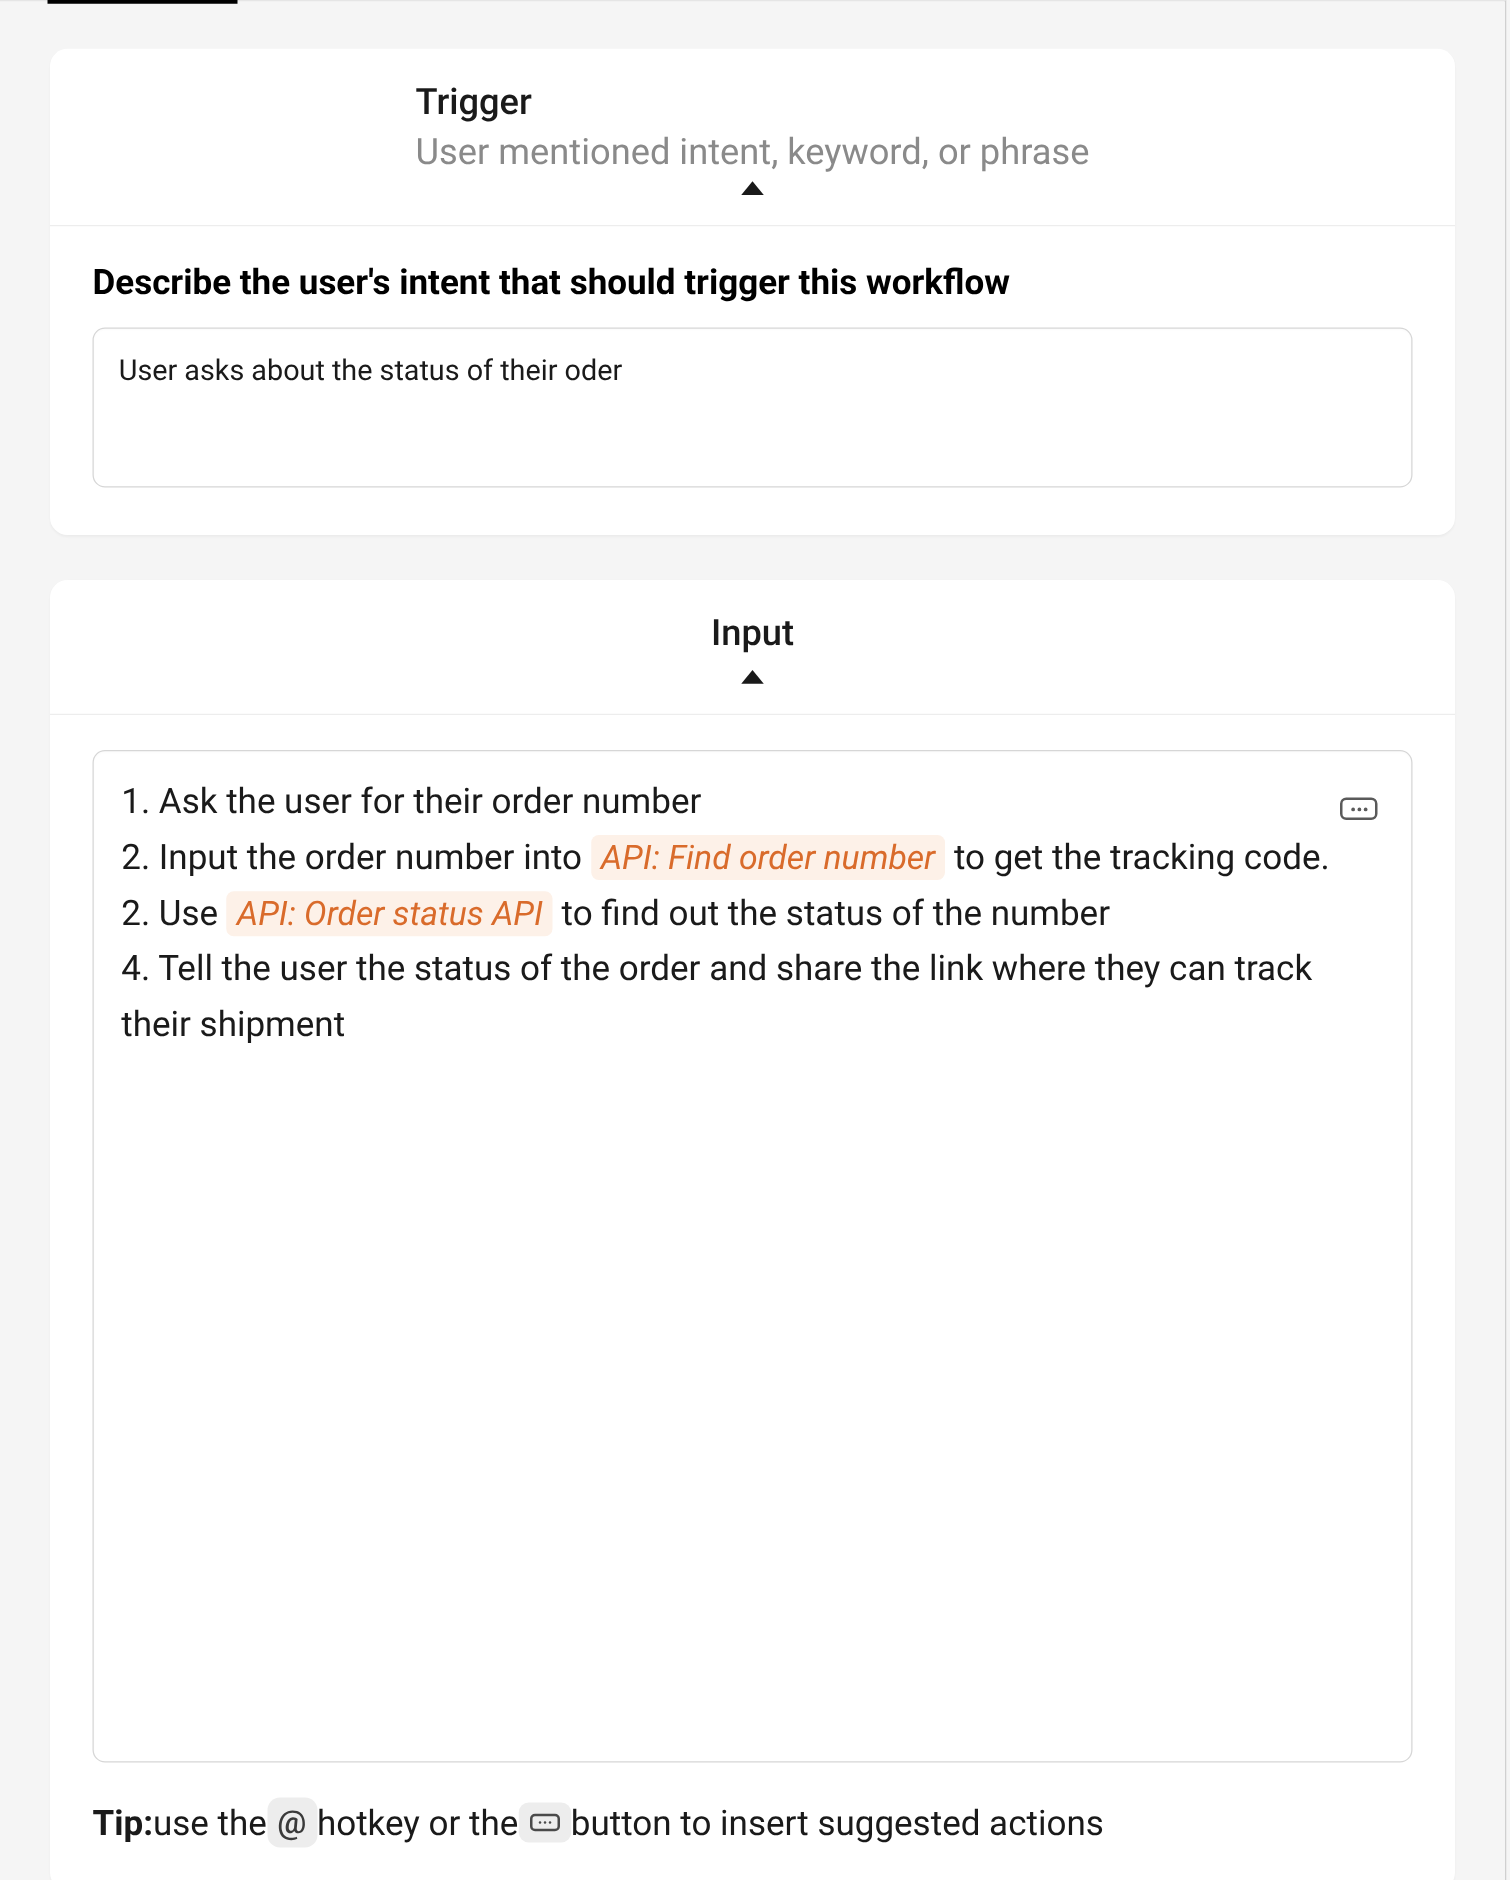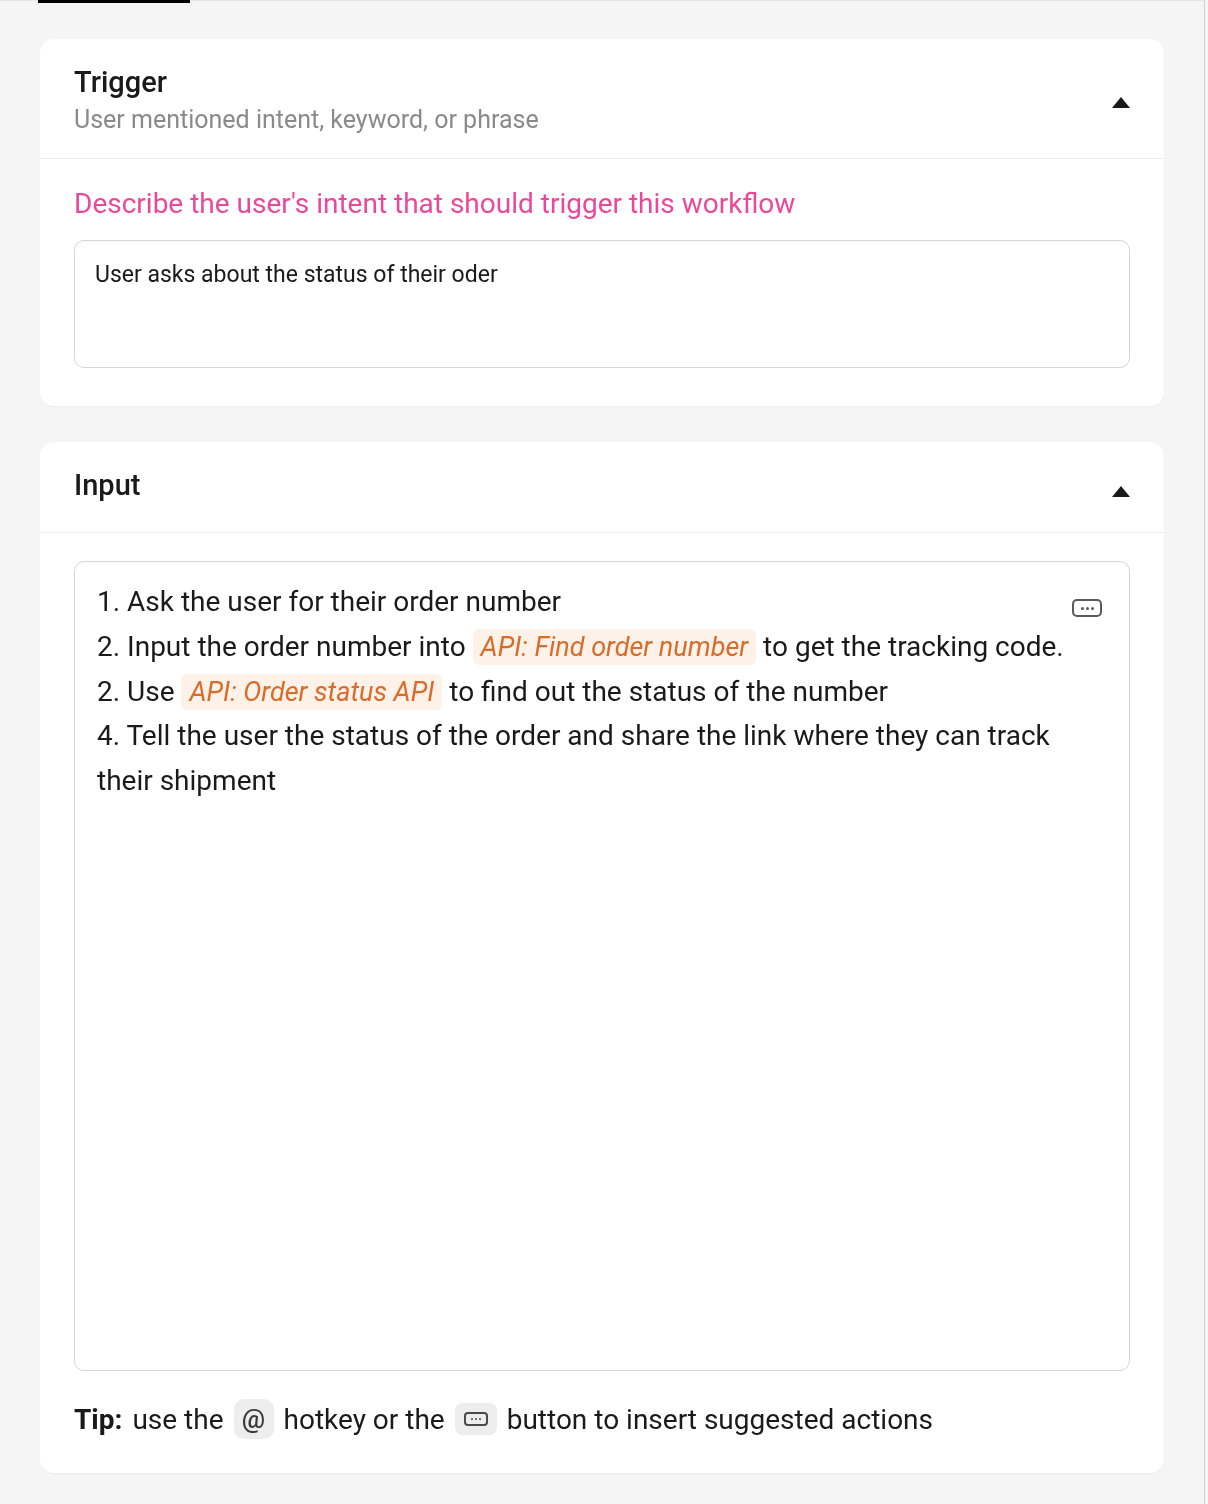--- a/index.html
+++ b/index.html
@@ -30,50 +30,51 @@
       margin-bottom: 36px;
       overflow: hidden;
     }
     .card-header {
       padding: 26px 34px 24px 34px;
       border-bottom: 1px solid #ededed;
       display: flex;
       justify-content: space-between;
       align-items: center;
       cursor: pointer;
+      flex-direction: column;
     }
     .card-header-text {
       flex: 1;
     }
     .card-title {
       font-size: 29px;
       font-weight: 500;
       color: #1a1a1a;
       margin-bottom: 6px;
     }
     .card-subtitle {
-      font-size: 25px;
+      font-size: 29px;
       font-weight: 400;
       color: #8a8a8a;
     }
     .chevron-up {
       width: 0;
       height: 0;
       border-left: 9px solid transparent;
       border-right: 9px solid transparent;
       border-bottom: 11px solid #1a1a1a;
       margin-top: 6px;
     }
     .card-body {
       padding: 28px 34px 34px 34px;
     }
     .field-label {
       font-size: 28px;
-      font-weight: 400;
-      color: #ec4899;
+      font-weight: 700;
+      color: #000000;
       margin-bottom: 20px;
     }
     .text-input {
       width: 100%;
       min-height: 128px;
       padding: 18px 20px;
       font-size: 23px;
       font-family: inherit;
       border: 1px solid #d6d6d6;
       border-radius: 10px;
@@ -126,21 +127,21 @@
       height: 3px;
       background: #5a5a5a;
       border-radius: 50%;
     }
     .tip-row {
       font-size: 28px;
       color: #1a1a1a;
       margin-top: 28px;
       display: flex;
       align-items: center;
-      gap: 10px;
+      gap: 0;
       flex-wrap: wrap;
     }
     .tip-label {
       font-weight: 700;
     }
     .at-badge {
       display: inline-flex;
       align-items: center;
       justify-content: center;
       width: 40px;

